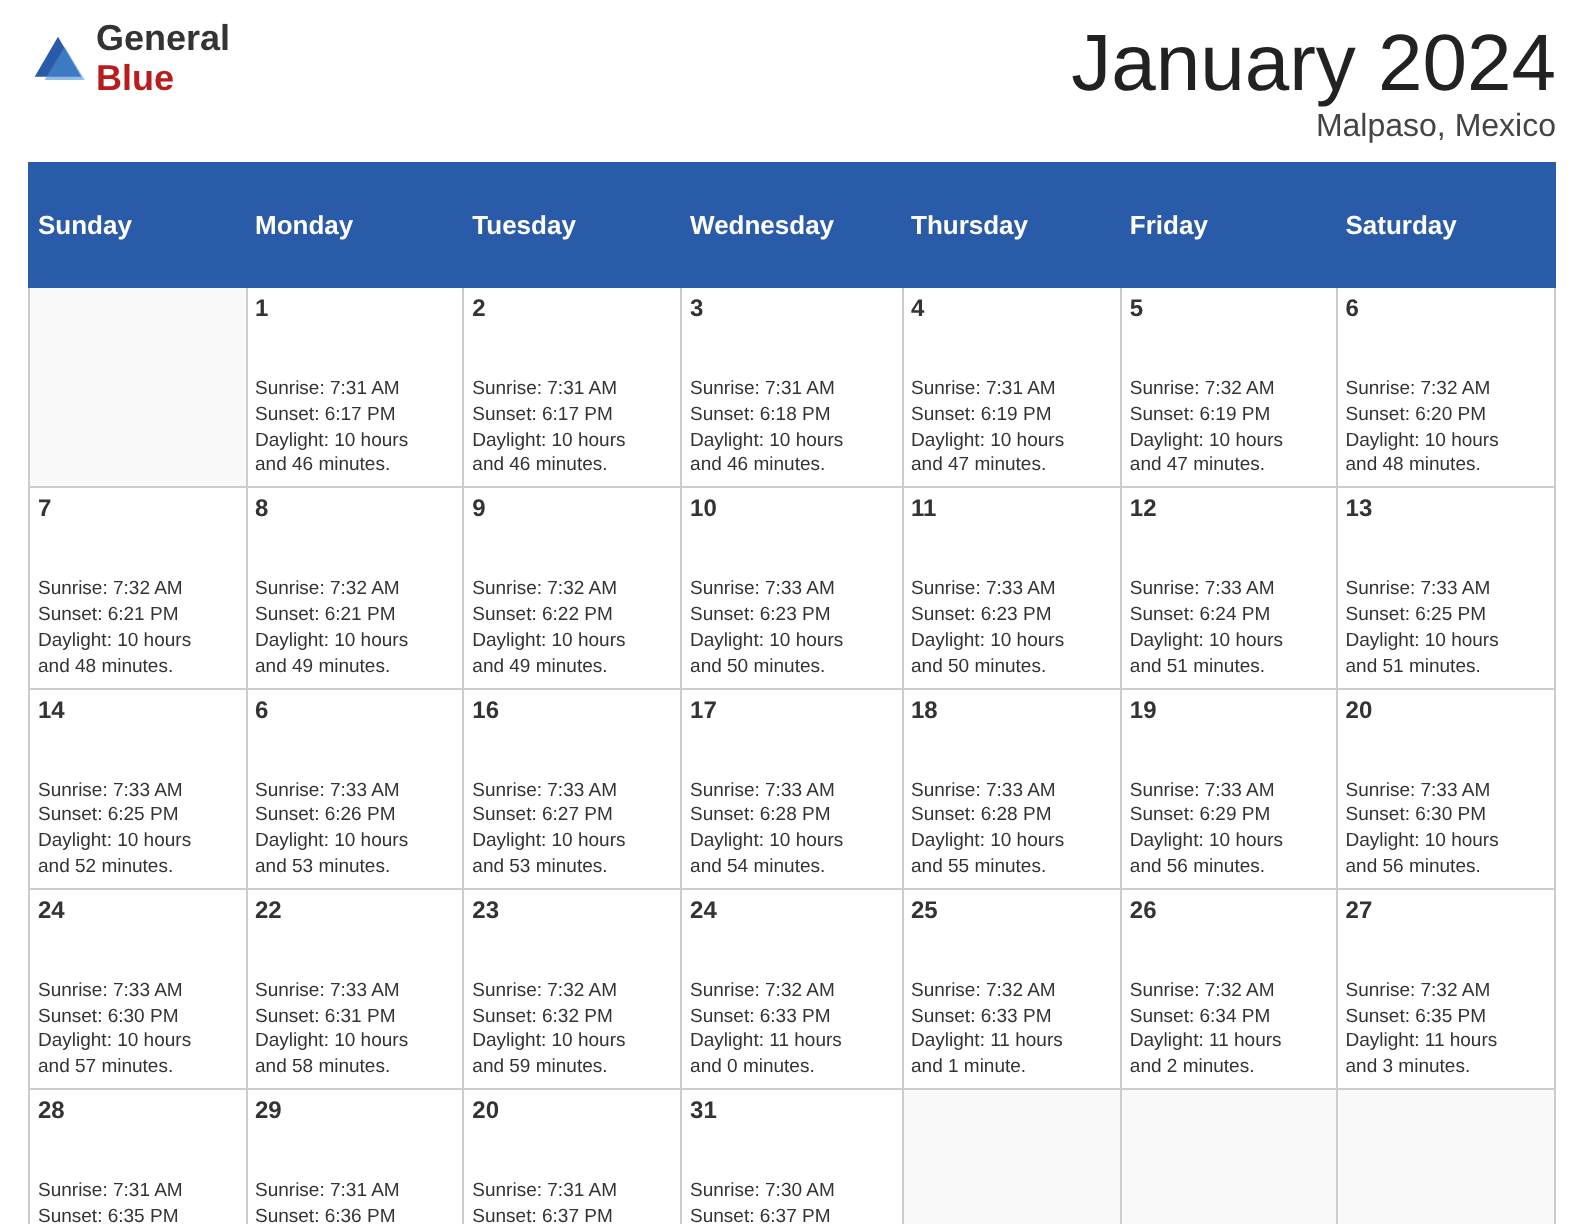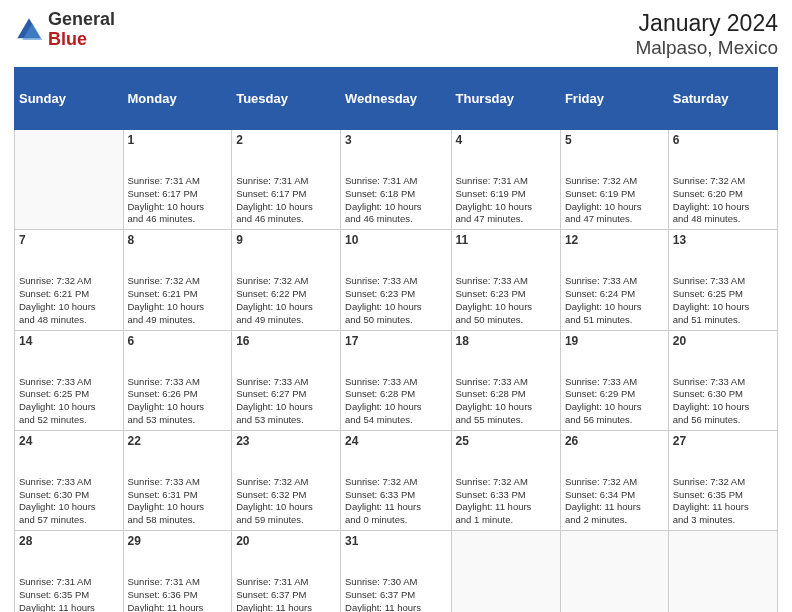--- a/index.html
+++ b/index.html
@@ -35,26 +35,26 @@
     .logo-general { color: #333; }
     .logo-blue { color: #b91c1c; }
     .logo-icon {
       width: 30px;
       height: 30px;
     }
     .title-block {
       text-align: right;
     }
     .month-year {
-      font-size: 23px;
+      font-size: 40px;
       color: #222;
       font-weight: normal;
     }
     .location {
-      font-size: 19px;
+      font-size: 16px;
       color: #444;
     }
     .calendar {
       width: 100%;
       border-collapse: collapse;
       border: 1px solid #ccc;
     }
     .calendar th {
       background: #2a5ba8;
       color: #fff;

